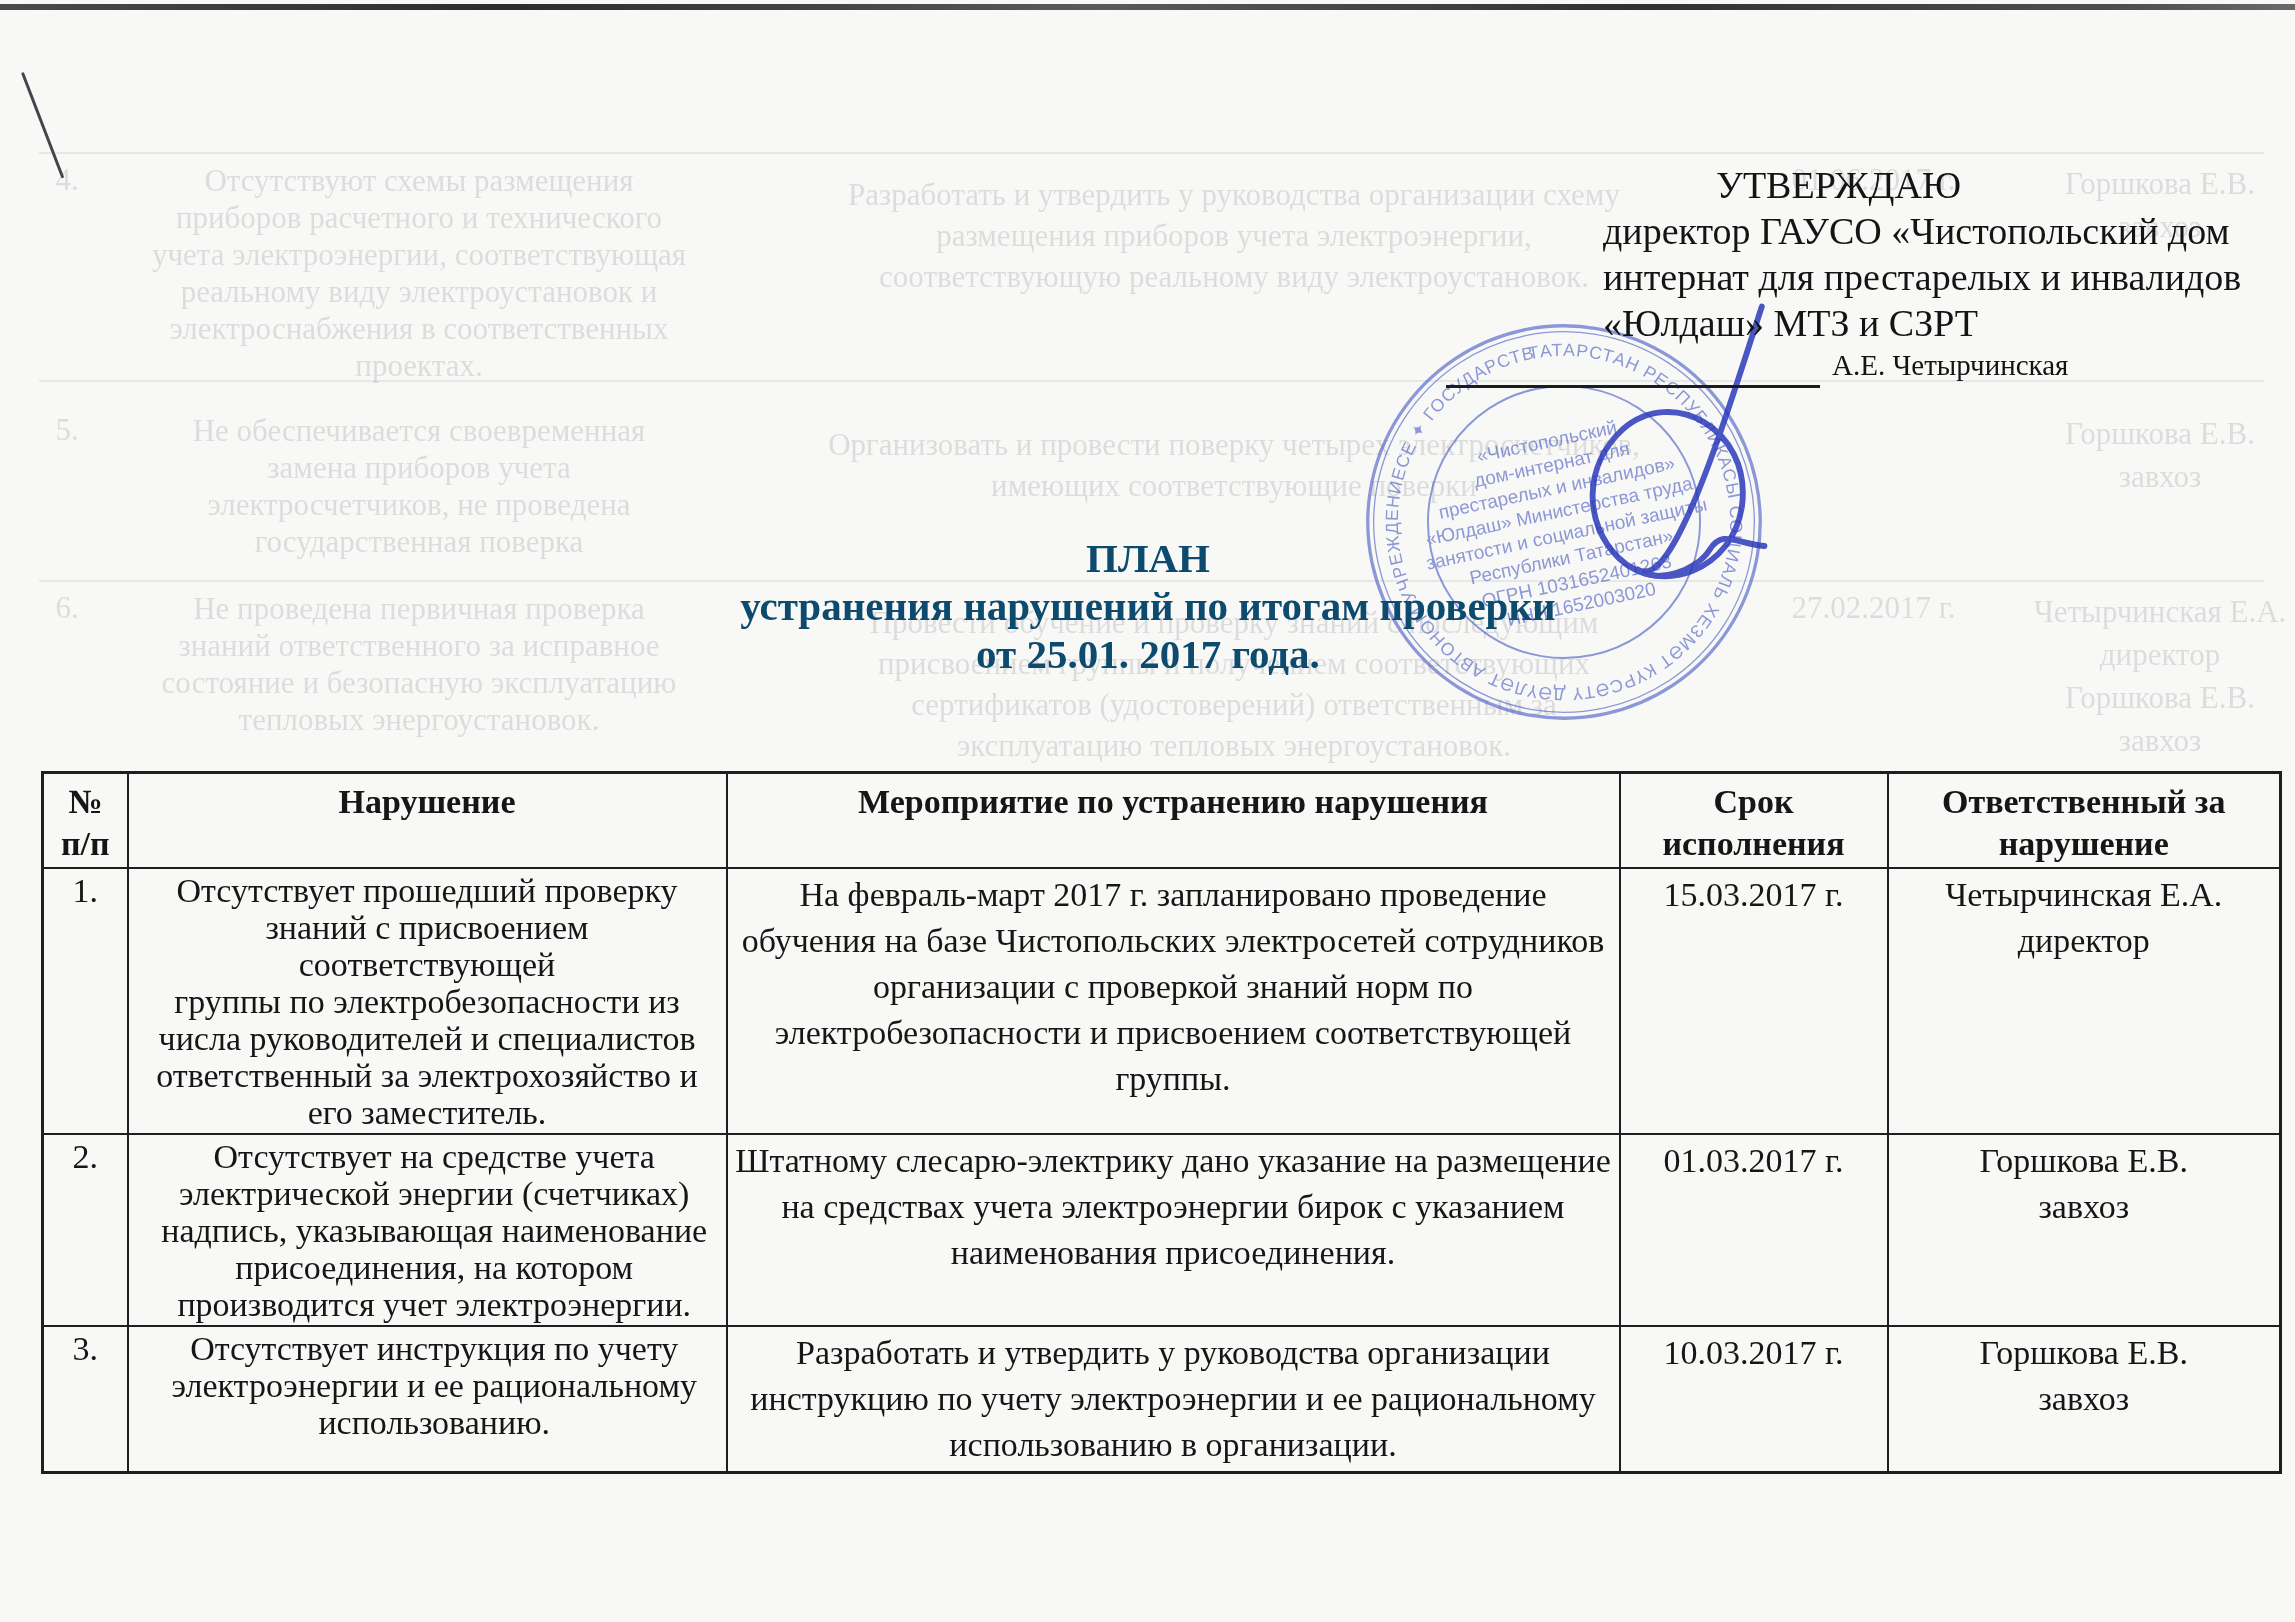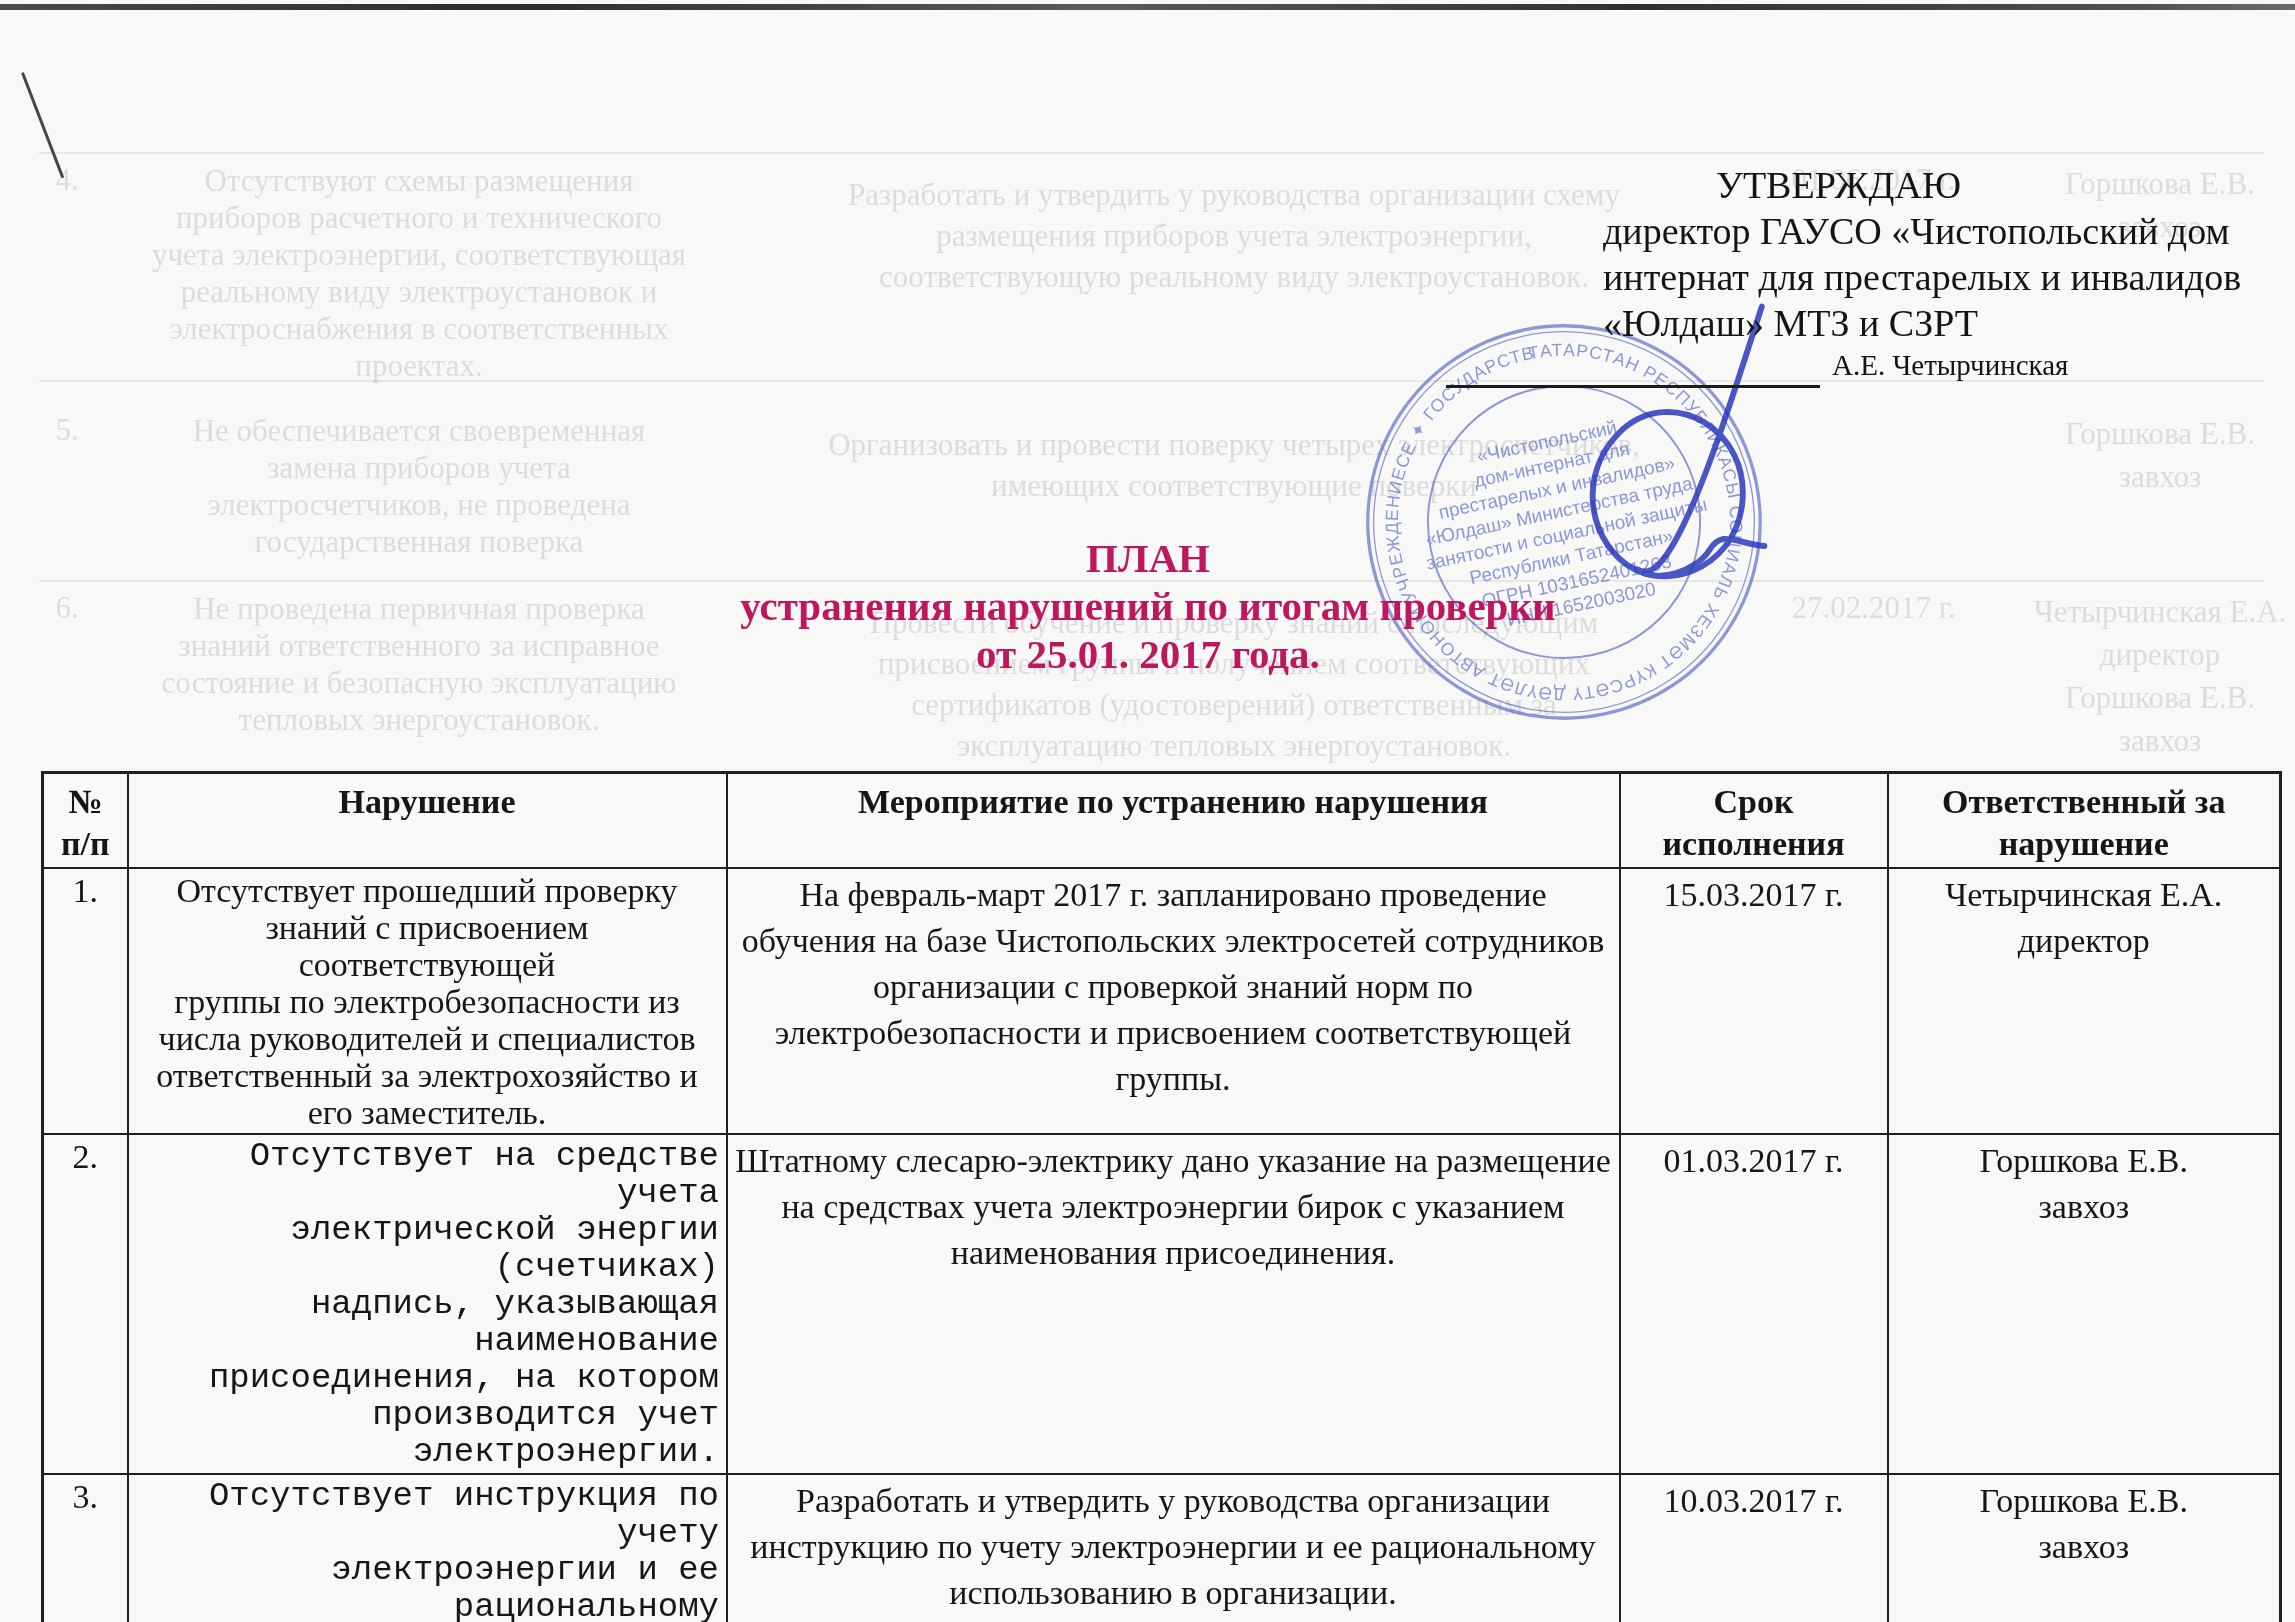--- a/index.html
+++ b/index.html
@@ -40,32 +40,32 @@
   
   .stamp{position:absolute;left:1322px;top:280px;width:484px;height:484px;
     opacity:0.62;transform:rotate(-12deg);}
   .stamp text{font-family:"Liberation Sans","DejaVu Sans",sans-serif;}
 
   
   .signature{position:absolute;left:1525px;top:288px;width:314px;height:308px;opacity:0.85;}
 
   
   .title{position:absolute;left:559px;top:534px;width:1178px;text-align:center;
-    font-weight:bold;font-size:41px;line-height:48px;color:#be185d;}
+    font-weight:bold;font-size:41px;line-height:48px;color:#0c4a6e;}
 
   
   .doc-table{position:absolute;left:41px;top:771px;width:2238px;
     border-collapse:collapse;table-layout:fixed;font-size:34px;color:#161616;
     border:3.3px solid #1f1f1f;}
   .doc-table th,.doc-table td{border:2px solid #1f1f1f;vertical-align:top;padding:2.6px 6.5px;overflow:hidden;}
   .doc-table th{font-weight:bold;text-align:center;line-height:42px;padding-top:6.5px;}
   .cell-num{text-align:center;line-height:37px;}
   .cell-nar{line-height:37px;}
   .cell-nar.c{text-align:center;}
-  .cell-nar.l{text-align:right;padding-left:21px;font-family:Liberation Mono, monospace;}
+  .cell-nar.l{text-align:center;padding-left:21px;}
   .cell-mer{line-height:46px;text-align:center;}
   .cell-srok{line-height:46px;text-align:center;}
   .cell-resp{line-height:46px;text-align:center;}
 </style>
 </head>
 <body>
 
 <div class="page">
 
   <div class="scan-edge"></div>

